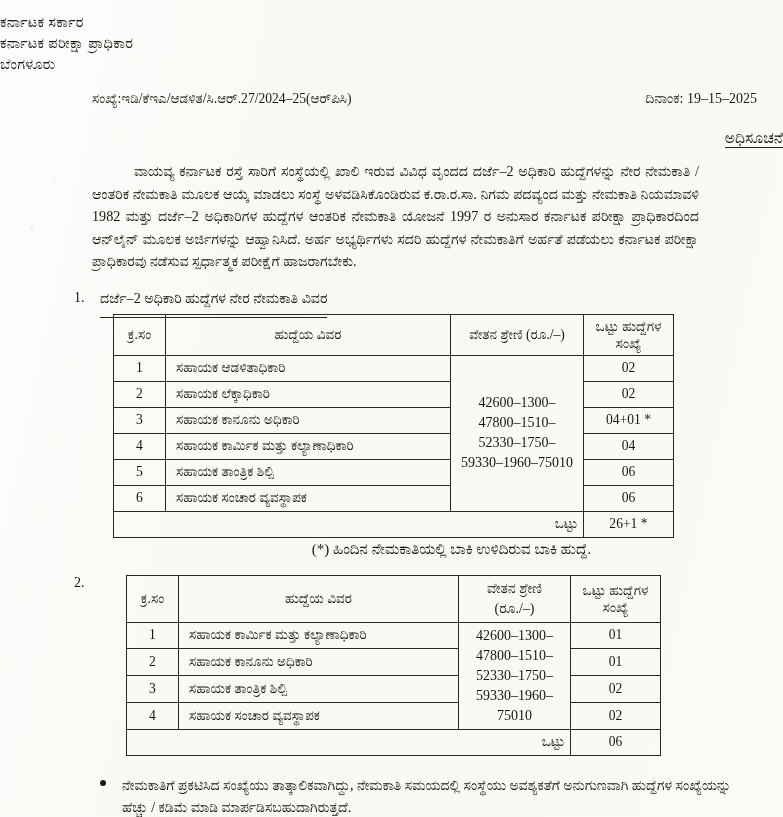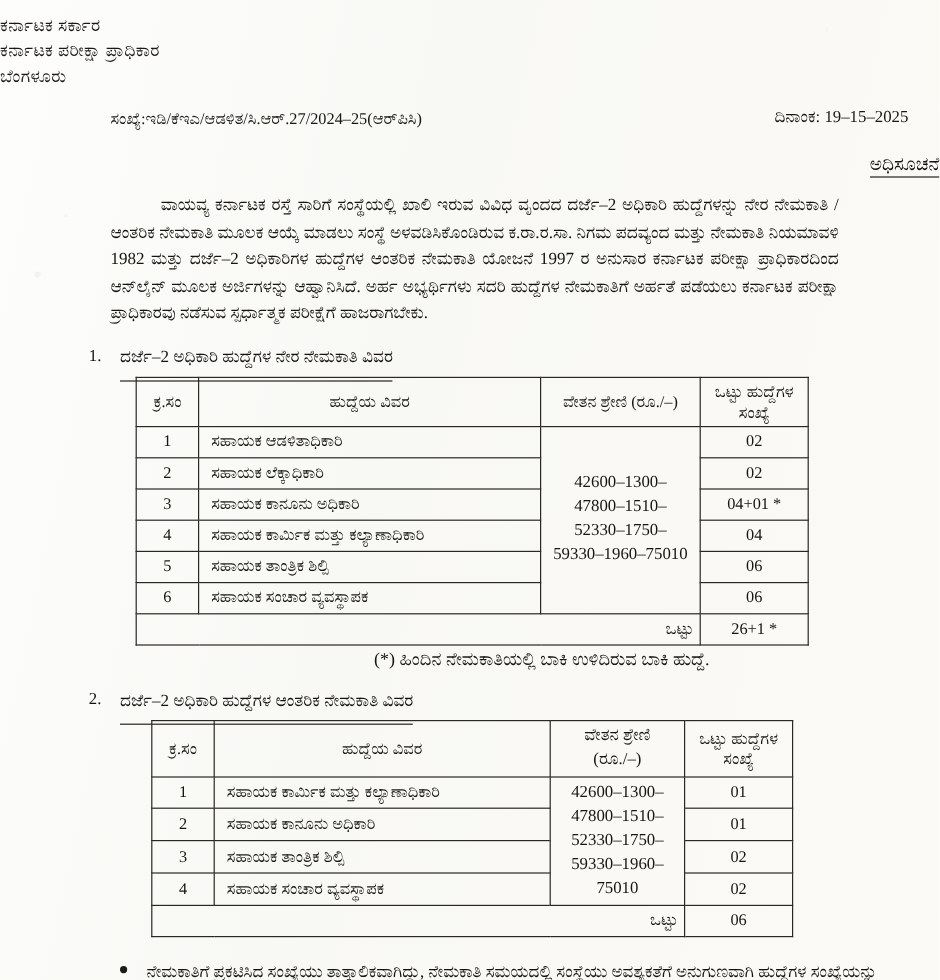--- a/index.html
+++ b/index.html
@@ -261,21 +261,20 @@
             <td class="c-cnt">26+1 *</td>
           </tr>
         </tbody>
       </table>
     </div>
 
     <div class="footnote">(*) ಹಿಂದಿನ ನೇಮಕಾತಿಯಲ್ಲಿ ಬಾಕಿ ಉಳಿದಿರುವ ಬಾಕಿ ಹುದ್ದೆ.</div>
 
     <div class="sec">
       <span class="num">2.</span>
-      <span class="stitle">ದರ್ಜೆ–2 ಅಧಿಕಾರಿ ಹುದ್ದೆಗಳ ಆಂತರಿಕ ನೇಮಕಾತಿ ವಿವರ</span>
     </div>
 
     <div class="t2wrap">
       <table class="gridtbl t2">
         <colgroup>
           <col style="width:52px">
           <col style="width:280px">
           <col style="width:112px">
           <col style="width:90px">
         </colgroup>

